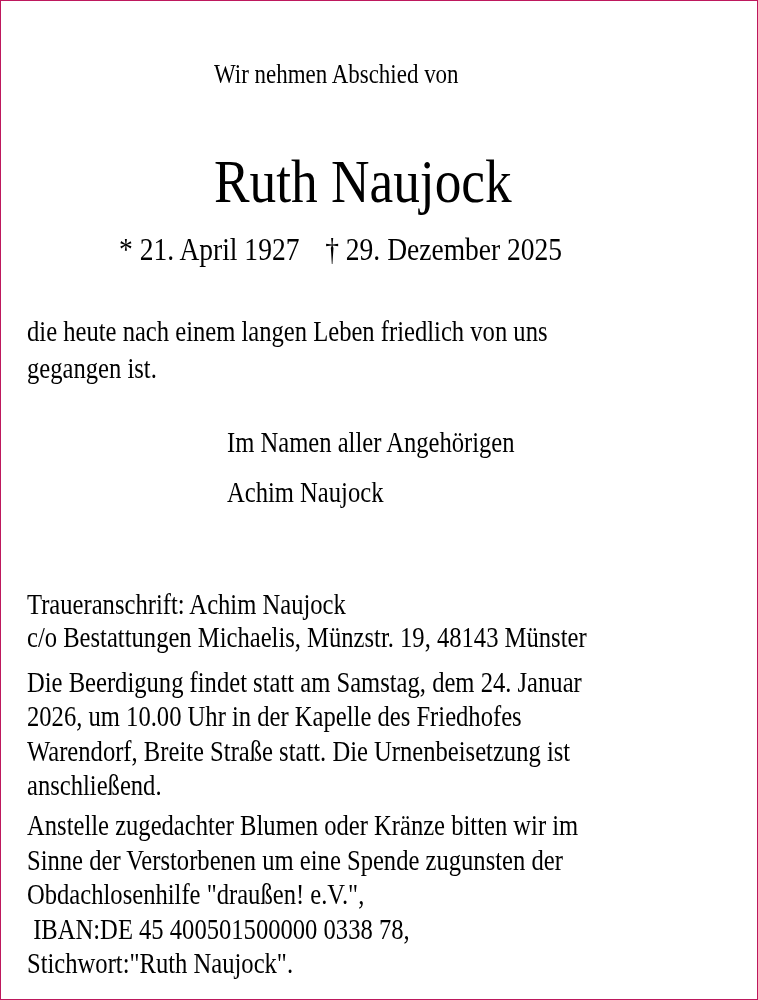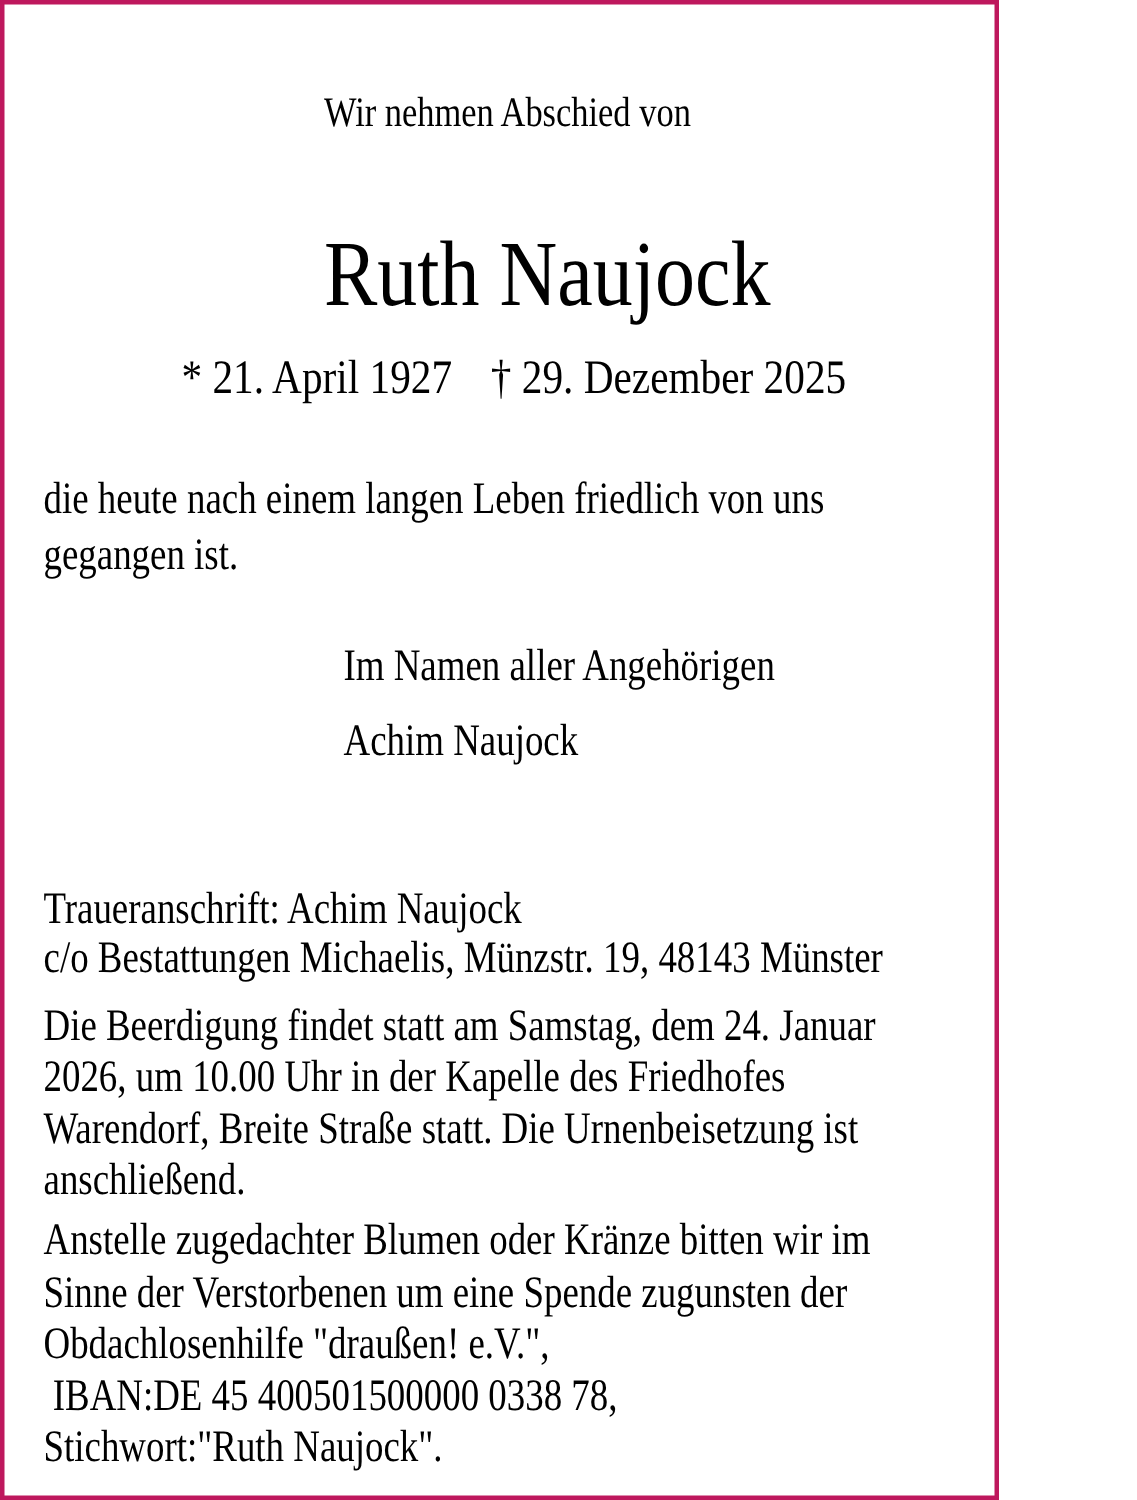--- a/index.html
+++ b/index.html
@@ -1,20 +1,20 @@
 <!DOCTYPE html>
 <html><head>
 <meta charset="utf-8">
 <style>
   html, body { margin: 0; padding: 0; background: #ffffff; }
   body { width: 758px; height: 1000px; overflow: hidden; }
   .frame {
     position: absolute; left: 0; top: 0;
-    width: 666px; height: 1000px; box-sizing: border-box;
-    border: 3px solid #be185d; background: #ffffff;
+    width: 758px; height: 1000px; box-sizing: border-box;
+    border: 1px solid #be185d; background: #ffffff;
   }
   .t {
     position: absolute; white-space: nowrap; color: #000000;
     font-family: "Liberation Serif", "DejaVu Serif", serif;
     transform-origin: left top;
   }
   .intro { left: 213px; top: 57px; font-size: 28px; transform: scaleX(0.82); }
   .name { left: 213px; top: 145px; font-size: 62px; transform: scaleX(0.86); }
   .dates { left: 118px; top: 230px; font-size: 32px; transform: scaleX(0.86); }
   .dates .gap { display: inline-block; width: 30px; }

